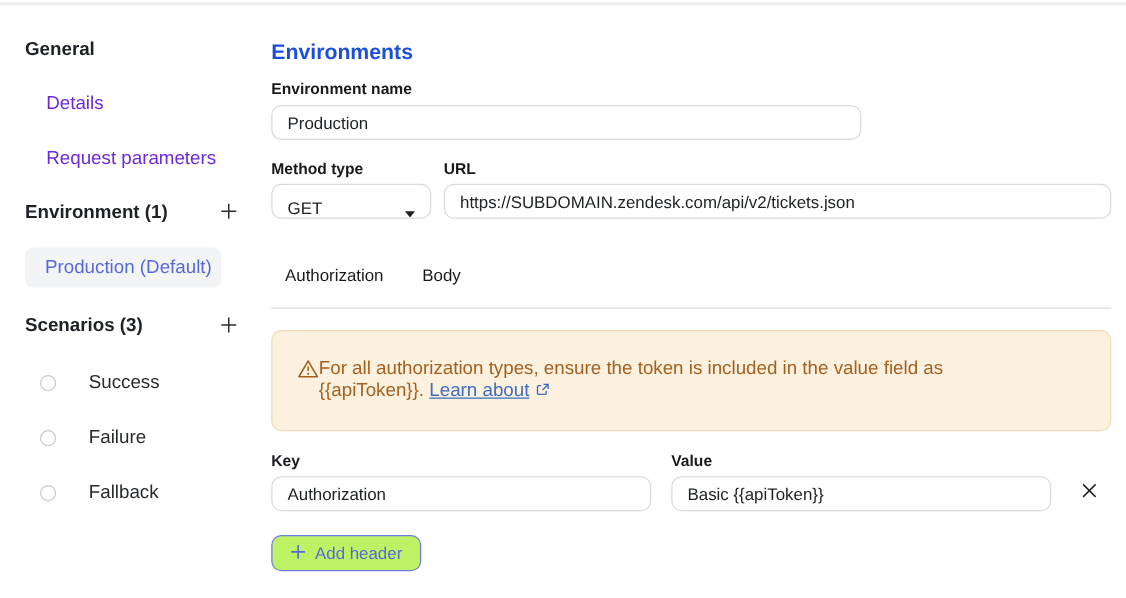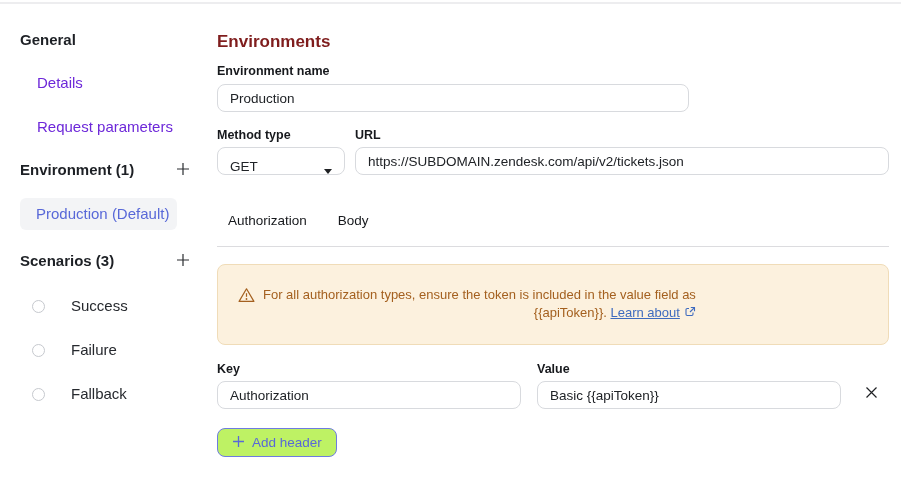--- a/index.html
+++ b/index.html
@@ -19,41 +19,41 @@
   .s-row .s-head { line-height: 18px; }
   .icon-btn { display: inline-flex; align-items: center; justify-content: center; cursor: pointer; background: none; border: none; padding: 0; }
   .s-selected { margin-top: 19px; width: 157px; height: 32px; background: #f3f4f6; border-radius: 6px; color: #5868d8; line-height: 32px; padding-left: 16px; cursor: pointer; }
   .s-row.scenarios { margin-top: 22px; gap: 24px; }
   .s-radio { margin-top: 28px; margin-left: 12px; display: flex; align-items: center; height: 16px; cursor: pointer; gap: 21px; }
   .radio-circle { width: 13px; height: 13px; border: 1px solid #c6c9ce; border-radius: 50%; background: #fff; flex: none; }
   .s-radio span.lbl { margin-left: 5px; line-height: 16px; color: #26292e; }
 
   
   .main { margin-left: 20px; width: 672px; padding-top: 28px; }
-  .page-title { font-size: 17px; font-weight: 700; line-height: 20px; color: #7f1d1d; }
+  .page-title { font-size: 17px; font-weight: 700; line-height: 20px; color: #1d4ed8; }
   .field-label { display: block; font-size: 12.5px; font-weight: 700; color: #17191d; line-height: 14px; }
   .mt-label { margin-top: 12px; }
   .text-input { display: block; margin-top: 6px; height: 28px; border: 1px solid #d8dade; border-radius: 8px; padding: 0 12px; font-size: 13.5px; font-family: "Liberation Sans", sans-serif; color: #202327; outline: none; width: 100%; background: #fff; }
   .name-input { width: 472px; }
 
   .method-url-row { margin-top: 16px; display: flex; gap: 10px; }
   .method-col { width: 128px; flex: none; }
   .url-col { flex: 1; }
   .select-box { margin-top: 5px; height: 28px; border: 1px solid #d8dade; border-radius: 8px; padding: 0 12px; display: flex; align-items: flex-end; justify-content: space-between; font-size: 13.5px; cursor: pointer; background: #fff; }
   .caret-down { width: 0; height: 0; border-left: 4px solid transparent; border-right: 4px solid transparent; border-top: 5px solid #1f2124; }
   .url-col .text-input { margin-top: 5px; }
 
   .tabs { margin-top: 31px; display: flex; gap: 9px; }
   .tab { height: 30px; line-height: 30px; padding: 0 11px; font-size: 13.5px; color: #17191d; border-radius: 6px; cursor: pointer; }
   .tab.active { background: #f5f6f8; color: #5868d8; }
   .divider { margin-top: 10px; border-top: 1px solid #dcdcdf; }
 
   .banner { margin-top: 17px; background: #fcf1de; border: 1px solid #f0dcb8; border-radius: 8px; display: flex; align-items: flex-start; padding: 21px 16px 21px 20px; }
   .banner-icon { flex: none; margin-top: 1px; }
-  .banner-text { margin-left: 8px; font-size: 13px; line-height: 18px; color: #a4601f; text-align: right; }
+  .banner-text { margin-left: 0; font-size: 15px; line-height: 18px; color: #a4601f; }
   .banner-link { color: #3e6bbf; text-decoration: underline; cursor: pointer; }
   .ext-icon { display: inline-block; vertical-align: -1px; margin-left: 4px; }
 
   .kv-row { margin-top: 17px; display: flex; align-items: flex-end; }
   .kv-col { width: 304px; flex: none; }
   .kv-col + .kv-col { margin-left: 16px; }
   .kv-col .text-input { margin-top: 5px; }
   .remove-btn { margin-left: 22px; margin-bottom: 5px; }
 
   .add-header-btn { margin-top: 19px; height: 29px; display: inline-flex; align-items: center; gap: 7px; padding: 0 14px; border: 1px solid #6e7ce0; border-radius: 8px; background: #bef264; color: #5868d8; font-size: 13.5px; font-family: "Liberation Sans", sans-serif; cursor: pointer; }

